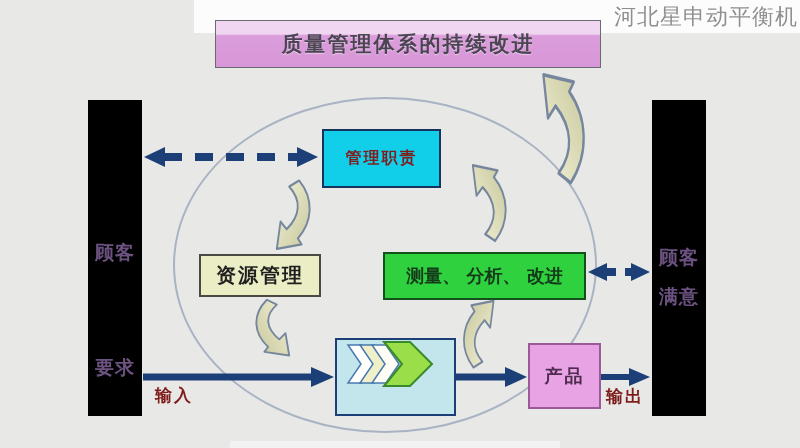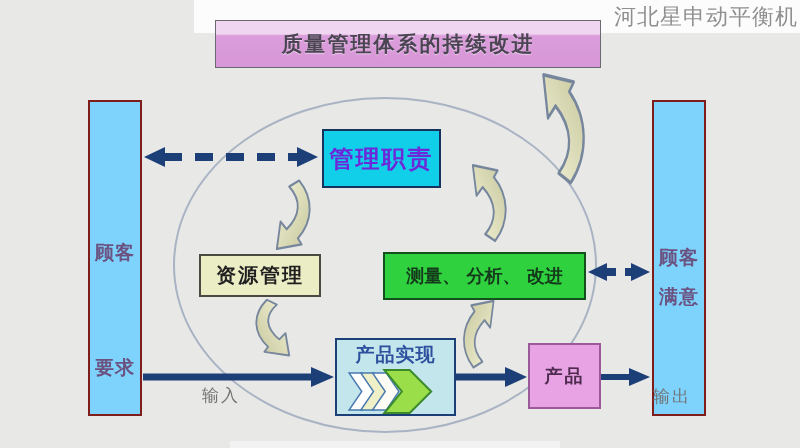--- a/index.html
+++ b/index.html
@@ -33,37 +33,37 @@
 
   
   .ellipse {
     left:173px; top:97px; width:424px; height:336px; z-index:1;
     border:2px solid #a9b3c3; border-radius:50%;
   }
 
   
   .vbar {
     width:54px; top:100px; height:316px; z-index:2;
-    background:#7dd3fc; border:2px solid #7f1d1d;text-decoration:underline;
+    background:#000000; border:2px solid #000000;text-decoration:underline;
   }
   .vbar-left { left:88px; }
   .vbar-right { left:652px; }
   .vbar .vlabel {
     position:absolute; width:100%; text-align:center;
     font-size:19px; font-weight:bold; color:#6b5280; letter-spacing:1px;
   }
 
   
   .node { z-index:2; display:flex; align-items:center; justify-content:center; }
   .node span { font-weight:bold; }
   .node-management {
     left:322px; top:129px; width:119px; height:59px;
     background:#12cfe9; border:2px solid #16335e;
   }
-  .node-management span { font-size:24px; color:#6d28d9; letter-spacing:2px;text-align:right; }
+  .node-management span { font-size:16px; color:#7f1d1d; letter-spacing:2px;text-align:right; }
   .node-resource {
     left:199px; top:254px; width:122px; height:43px;
     background:#ebedc4; border:2px solid #4a4a42;
   }
   .node-resource span { font-size:20px; color:#1f1f1f; letter-spacing:2px; }
   .node-measurement {
     left:383px; top:252px; width:203px; height:48px;
     background:#2fd23e; border:2px solid #14501c;text-align:right;
   }
   .node-measurement span { font-size:18px; color:#15391b; letter-spacing:0px; }
@@ -73,21 +73,21 @@
     flex-direction:column; justify-content:flex-start;
   }
   .node-realization span { font-size:19px; color:#2d4f9e; letter-spacing:1px; margin-top:2px; }
   .node-product {
     left:528px; top:343px; width:73px; height:66px;
     background:#e7a3e4; border:2px solid #9a5a9a;
   }
   .node-product span { font-size:18px; color:#4f2b4f; letter-spacing:2px; }
 
   
-  .flow-label { z-index:4; font-size:17px; font-weight:normal; color:#737373; letter-spacing:2px;margin-left:47px; }
+  .flow-label { z-index:4; font-size:17px; font-weight:bold; color:#7f1d1d; letter-spacing:2px; }
   .label-input  { left:155px; top:384px; }
   .label-output { left:606px; top:385px; }
 
   
   svg.overlay { left:0; top:0; z-index:4; pointer-events:none; }
 
   
   .cycle { z-index:3; }
   .cycle svg { display:block; width:100%; height:100%; }
   .cyc-a { left:252px; top:176px; width:62px; height:76px; }
@@ -136,21 +136,20 @@
 
 <div class="abs node node-resource">
   <span>资源管理</span>
 </div>
 
 <div class="abs node node-measurement">
   <span>测量、 分析、 改进</span>
 </div>
 
 <div class="abs node node-realization">
-  <span>产品实现</span>
   <svg width="108" height="46" viewBox="0 0 108 46" style="margin-top:1px">
     <path d="M6 4 L20 4 L33 23 L20 42 L6 42 L19 23 Z" fill="#ffffff" stroke="#4a7ab0" stroke-width="1.5"></path>
     <path d="M18 4 L32 4 L45 23 L32 42 L18 42 L31 23 Z" fill="#f0f0c8" stroke="#4a7ab0" stroke-width="1.5"></path>
     <path d="M30 4 L44 4 L57 23 L44 42 L30 42 L43 23 Z" fill="#fdfdf5" stroke="#4a7ab0" stroke-width="1.5"></path>
     <path d="M42 1 L68 1 L90 23 L68 45 L42 45 L60 23 Z" fill="#9ade4a" stroke="#3a8a2a" stroke-width="2"></path>
   </svg>
 </div>
 
 <div class="abs node node-product">
   <span>产品</span>

